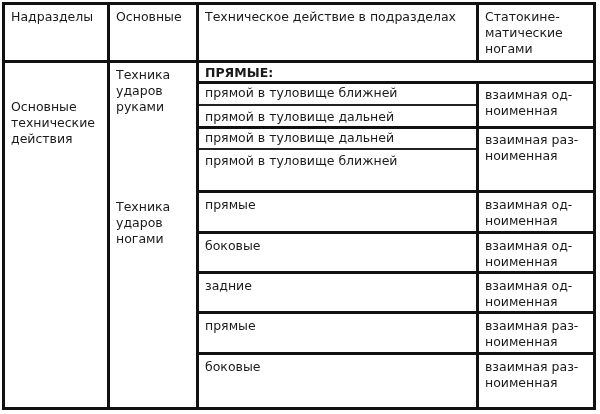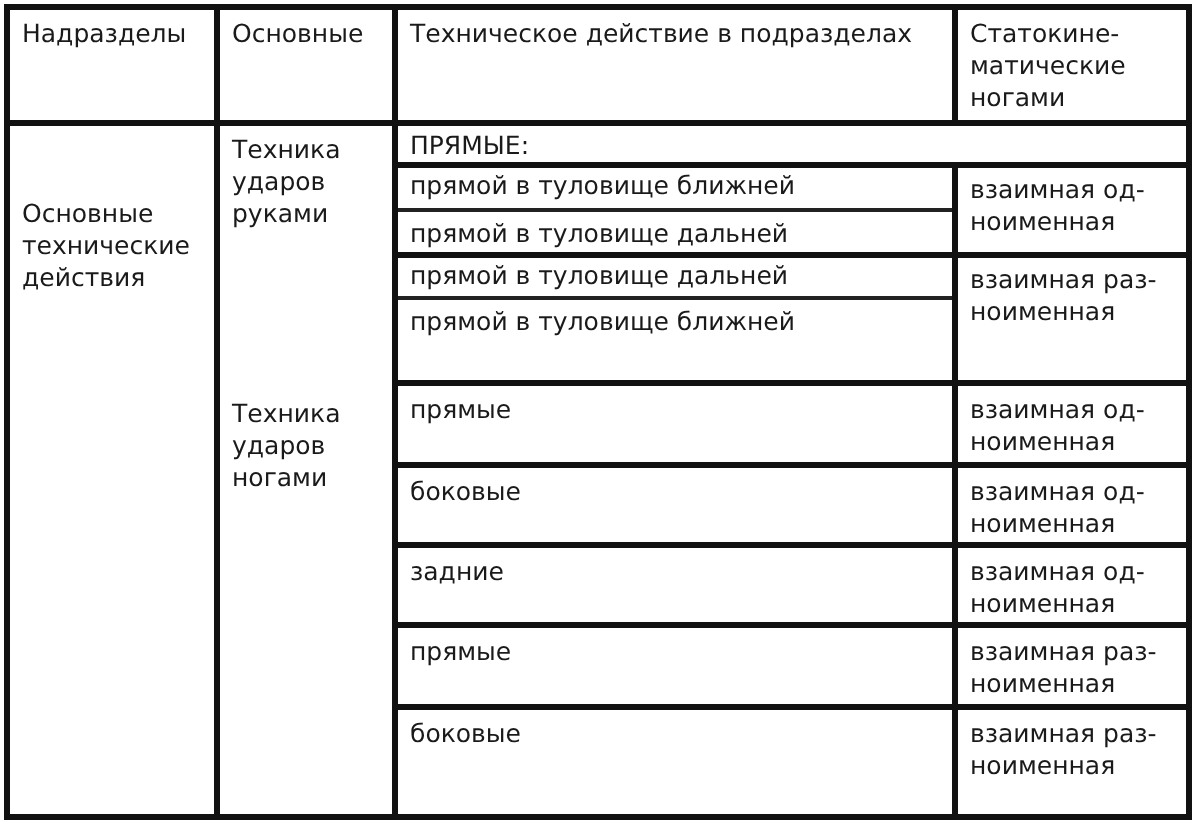--- a/index.html
+++ b/index.html
@@ -35,21 +35,21 @@
   <div class="cell" style="left:0; top:58px; width:102px;margin-top:32px;">Основные
 технические
 действия</div>
   <div class="cell" style="left:105px; top:58px; width:86px;">Техника
 ударов
 руками</div>
   <div class="cell" style="left:105px; top:190px; width:86px;">Техника
 ударов
 ногами</div>
 
-  <div class="cell" style="left:194px; top:56px; width:350px;">ПРЯМЫЕ:</div>
+  <div class="cell" style="left:194px; top:56px; width:350px;font-weight:bold;">ПРЯМЫЕ:</div>
   <div class="hline" style="left:194px; top:76px; width:394px;"></div>
 
   <div class="cell" style="left:194px; top:76px; width:277px;">прямой в туловище ближней</div>
   <div class="hthin" style="left:194px; top:99px; width:277px;"></div>
   <div class="cell" style="left:194px; top:100px; width:277px;">прямой в туловище дальней</div>
   <div class="hline" style="left:194px; top:121px; width:394px;"></div>
   <div class="cell" style="left:194px; top:121px; width:277px;">прямой в туловище дальней</div>
   <div class="hthin" style="left:194px; top:143px; width:277px;"></div>
   <div class="cell" style="left:194px; top:144px; width:277px;">прямой в туловище ближней</div>
 

